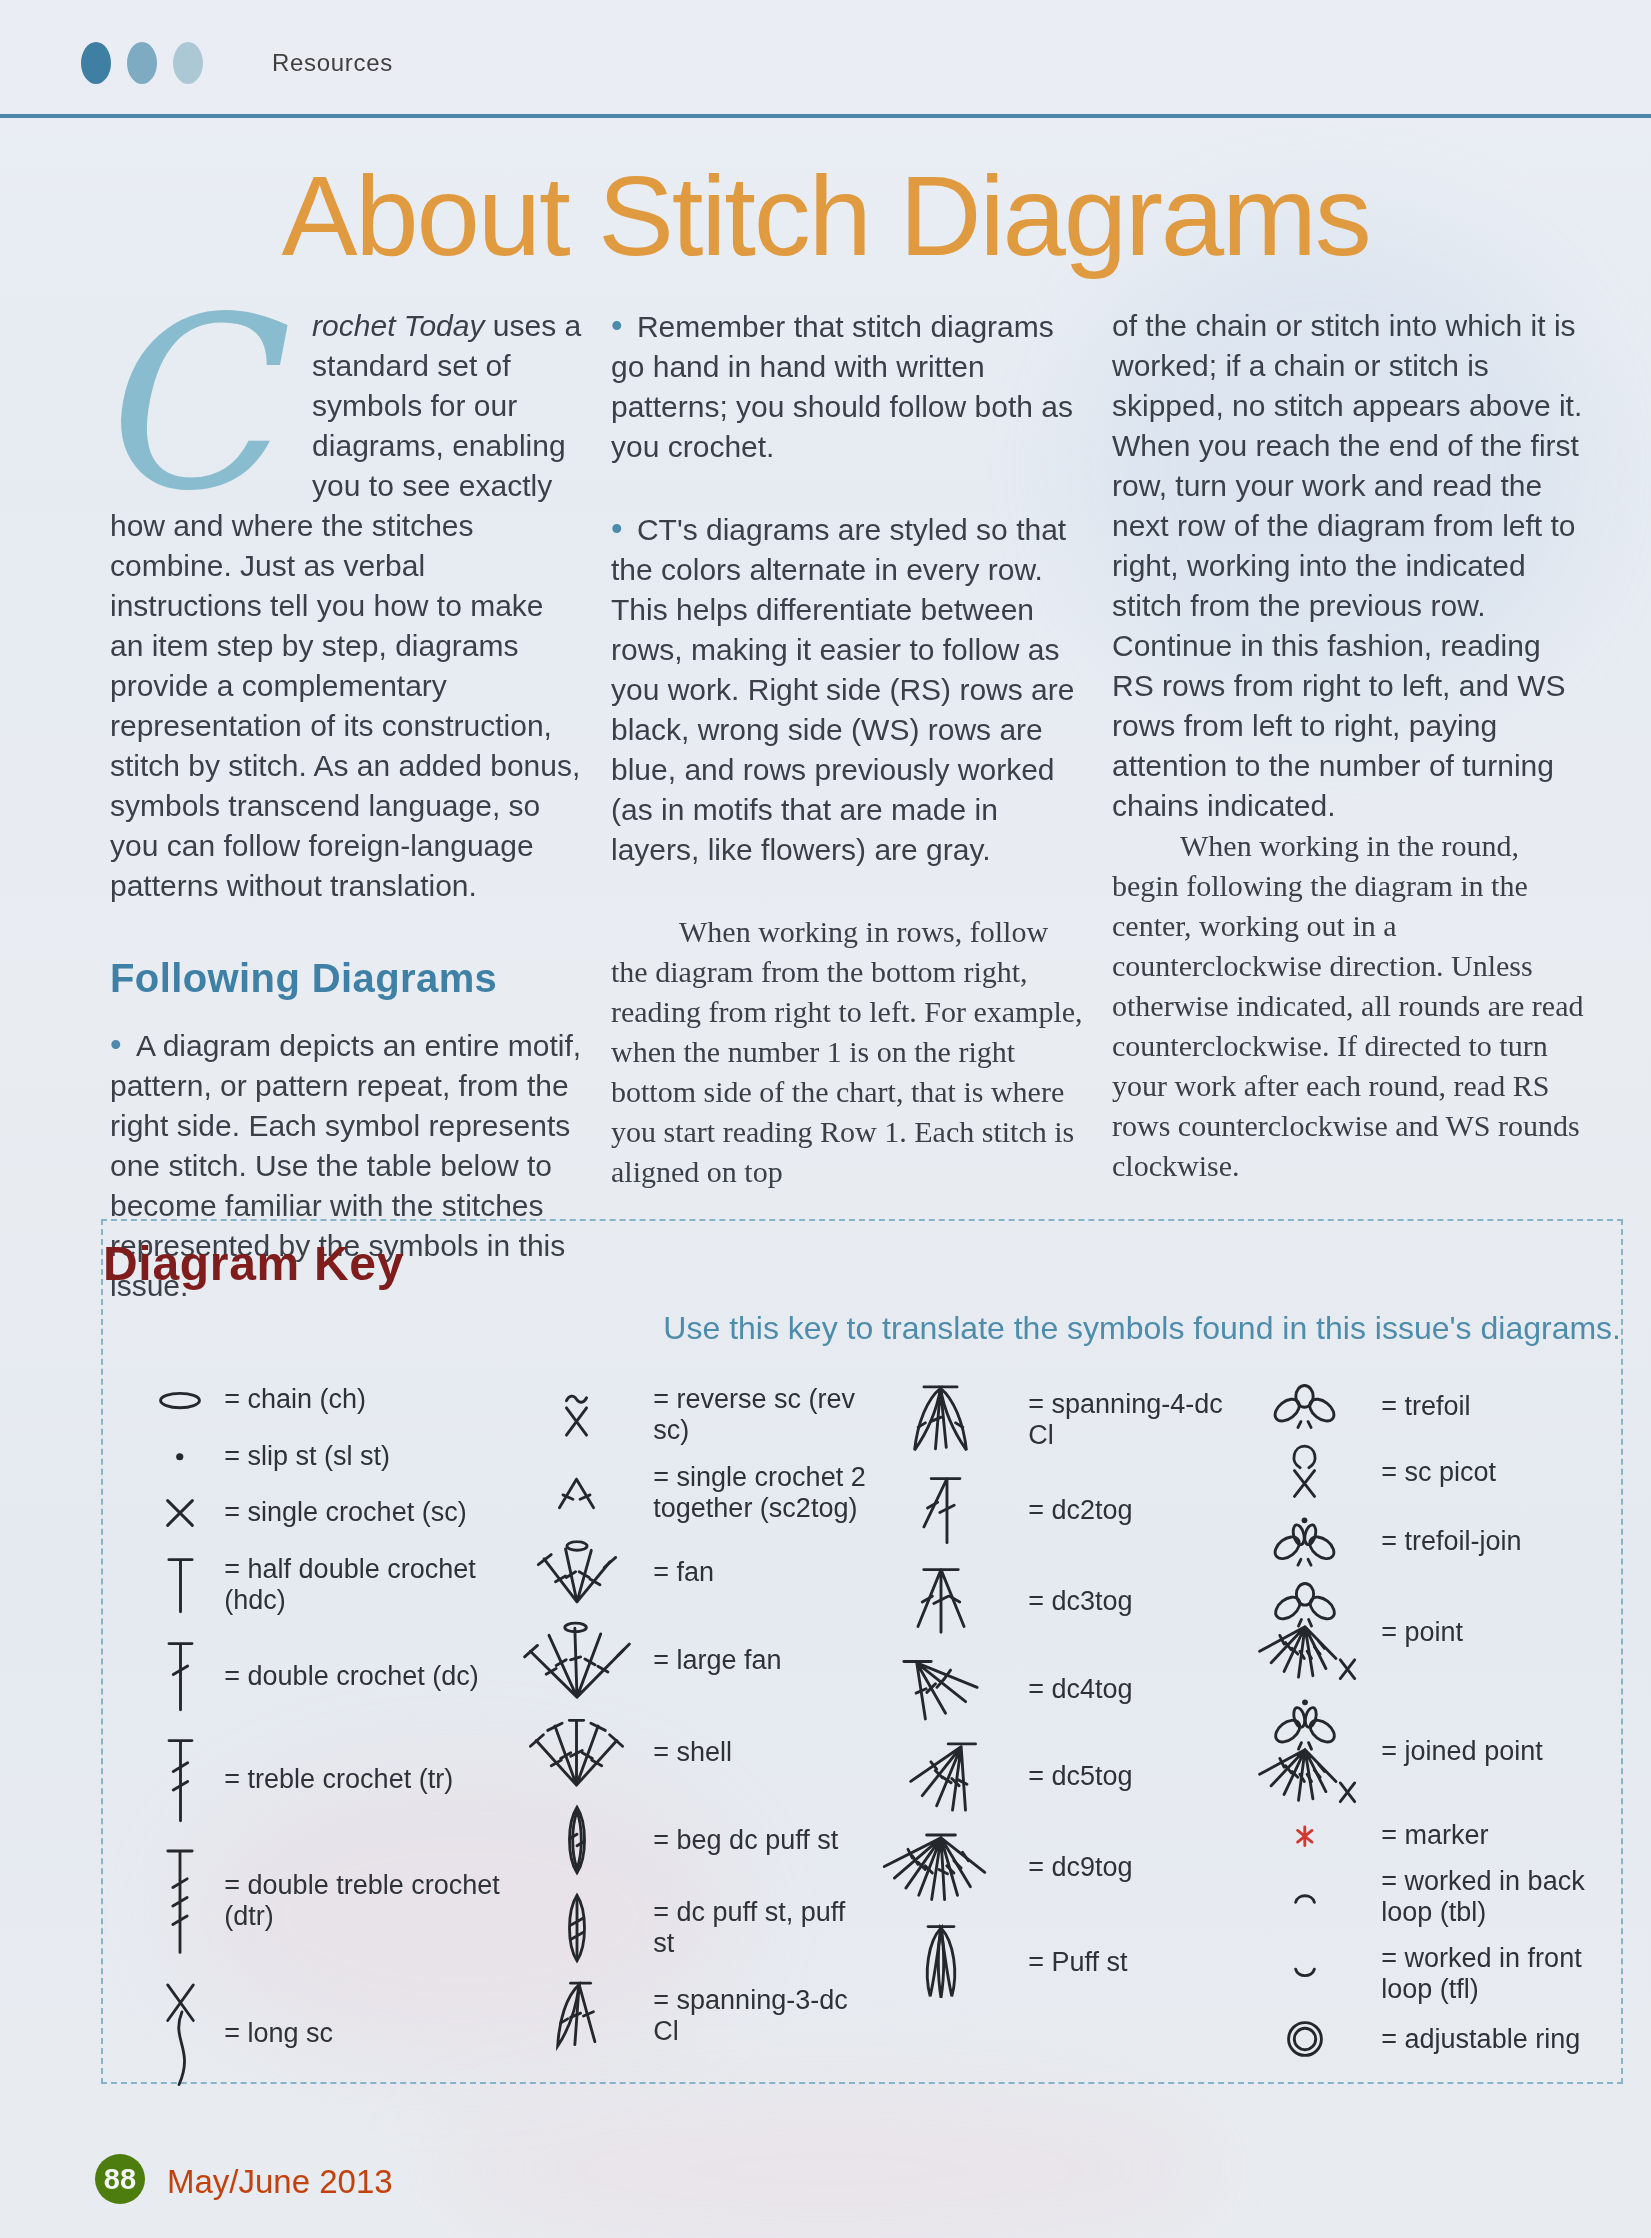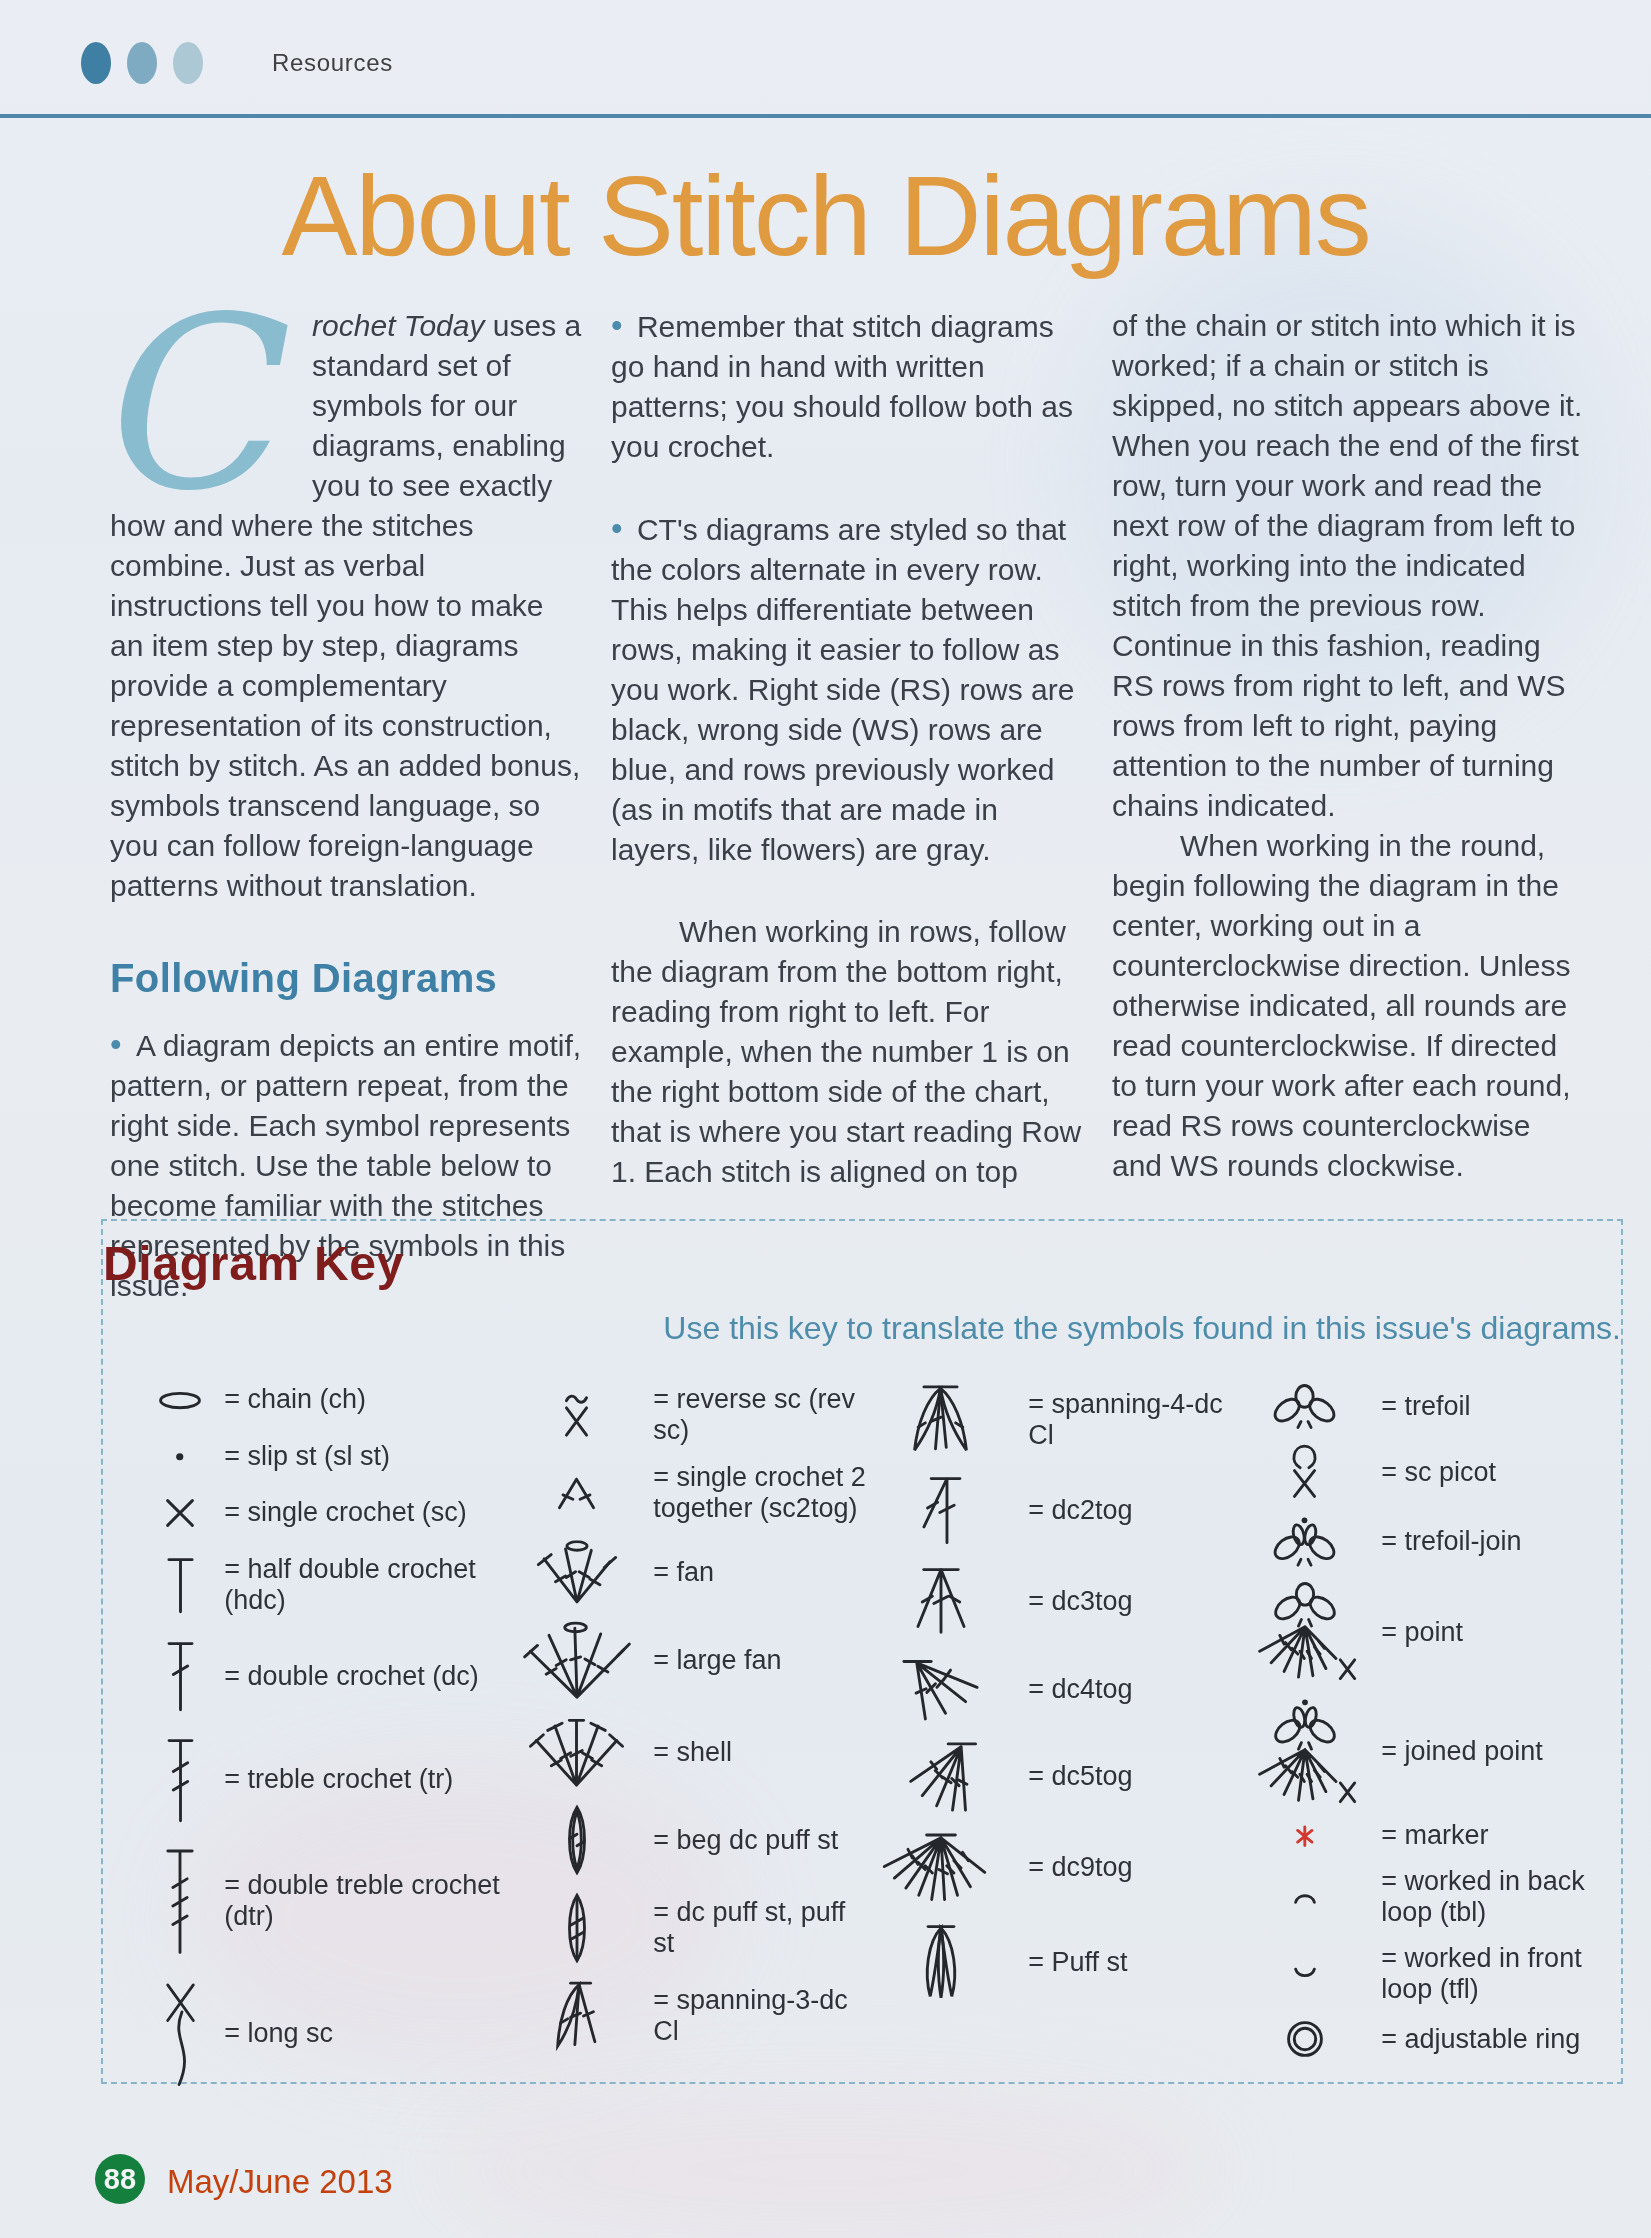--- a/index.html
+++ b/index.html
@@ -26,21 +26,21 @@
   
   .title{position:absolute;left:0;top:150px;width:100%;margin:0;text-align:center;
     font-size:114px;font-weight:400;letter-spacing:-2.2px;color:#e09a40;}
 
   
   .columns{position:absolute;left:110px;top:306px;width:1477px;display:flex;gap:29px;
     font-size:30px;line-height:40px;color:#3b3f48;}
   .col{width:472px;}
   .para{margin:0;}
   .sp{margin-top:42px;}
-  .indent{text-indent:68px;}
+  .indent{text-indent:68px;font-family:Liberation Serif, serif;}
   .bullet::before{content:"\2022";color:#4c8bab;font-size:33px;margin-right:14.4px;}
   .dropcap{float:left;font-family:"DejaVu Serif",serif;font-style:italic;
     font-size:238px;line-height:0.72;color:#8abccf;margin:13px 20px 0 0;}
   .following-h{margin:52px 0 27px 0;font-size:40px;font-weight:bold;color:#3f81a6;letter-spacing:0.4px;}
 
   
   .key{position:absolute;left:101px;top:1219px;width:1522px;height:865px;
     border:2.2px dashed #88b4c9;box-sizing:border-box;}
   .key-title{margin:15px 0 0 0;text-align:left;font-size:48px;font-weight:bold;color:#7f1d1d;letter-spacing:0.7px;}
   .key-sub{margin:19px 0 0 0;text-align:right;font-size:32px;color:#4d8cab;}
@@ -58,21 +58,21 @@
   .sym-box{display:flex;justify-content:center;align-items:center;flex:0 0 auto;}
   .key-col:nth-child(1) .sym-box{width:54px;}
   .key-col:nth-child(2) .sym-box{width:119px;}
   .key-col:nth-child(3) .sym-box{width:141px;}
   .key-col:nth-child(4) .sym-box{width:119px;}
   .key-item svg{display:block;}
   .key-label{font-size:27px;color:#2e3238;line-height:1.15;}
 
   
   .page-badge{position:absolute;left:95px;top:2154px;width:50px;height:50px;border-radius:50%;
-    background:#15803d;color:#f3f4f5;display:flex;align-items:center;justify-content:center;
+    background:#4d7c0f;color:#f3f4f5;display:flex;align-items:center;justify-content:center;
     font-size:29px;font-weight:bold;}
   .issue{position:absolute;left:167px;top:2163px;font-size:33px;color:#c2410c;}
 </style>
 </head>
 <body>
 
 <svg width="0" height="0" style="position:absolute" aria-hidden="true">
   <defs>
     <symbol id="sym-chain" viewBox="0 0 64 26">
         <g fill="none" stroke="#24272c" stroke-width="4">

